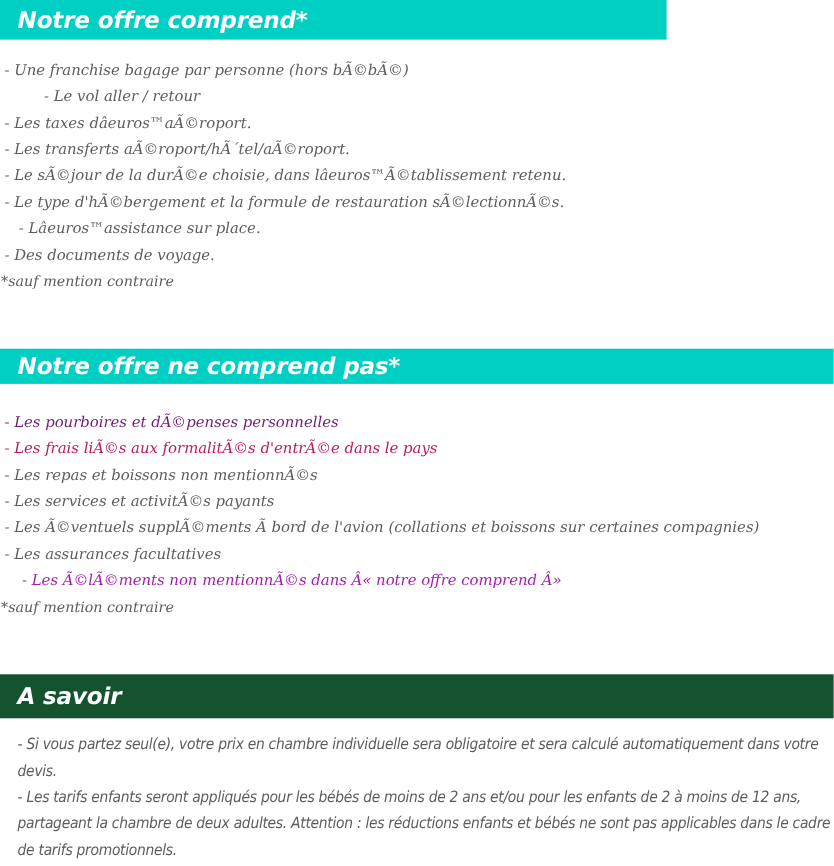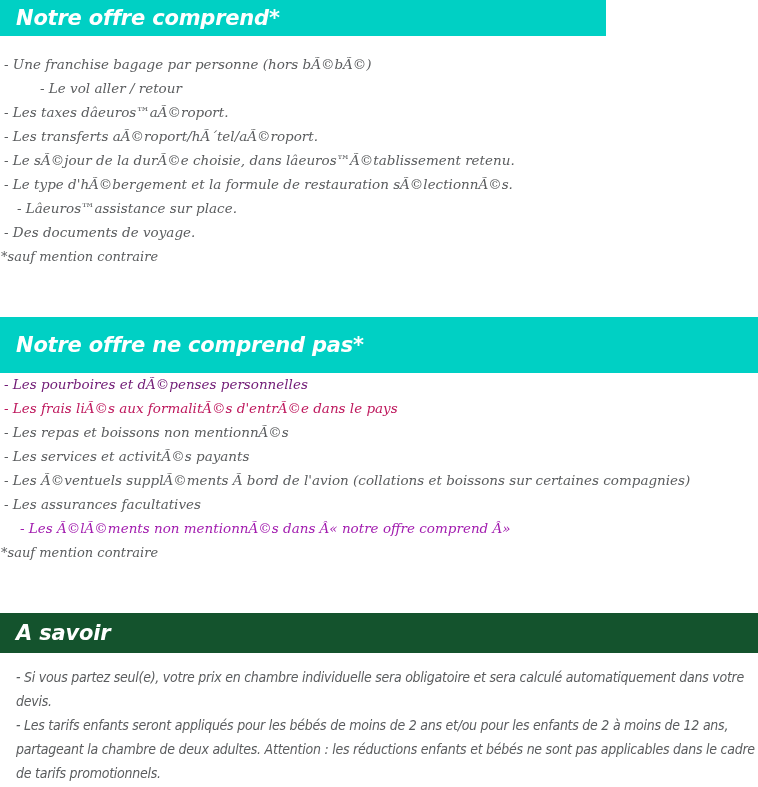--- a/index.html
+++ b/index.html
@@ -33,21 +33,21 @@
     font-family: "DejaVu Sans", "Liberation Sans", sans-serif;
     font-style: italic;
     font-weight: bold;
     letter-spacing: -0.2px;
   }
   .section-header.h1bar {
     height: 36px;
     font-size: 21px;
   }
   .section-header.h2bar {
-    height: 56px;
+    height: 32px;
     font-size: 21px;
   }
   .section-header.h3bar {
     height: 40px;
     font-size: 21px;
   }
 
   .line {
     color: #5a5c5e;
     font-family: "DejaVu Serif", "Liberation Serif", serif;

